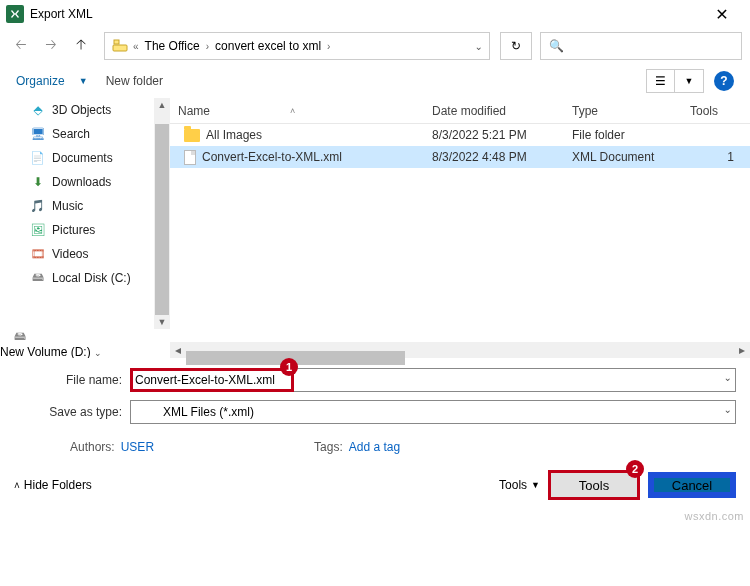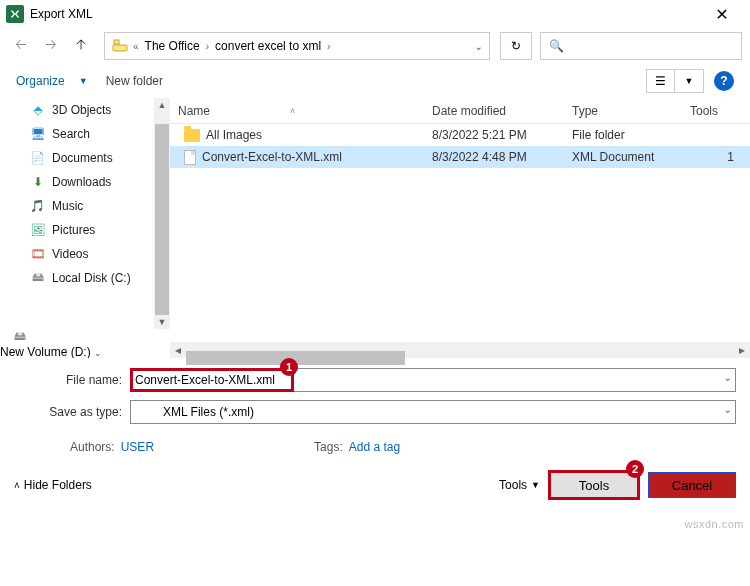--- a/index.html
+++ b/index.html
@@ -77,23 +77,23 @@
 
 .meta { display:flex; padding: 4px 14px 10px 70px; font-size:12px; gap:40px;}
 .meta .k{color:#555;}
 .meta .v{color:#0a64c4; margin-left:6px;}
 
 
 .btnrow { display:flex; align-items:center; padding: 8px 14px 10px 14px; gap:10px;}
 .hidefolders{ display:flex; align-items:center; gap:4px; font-size:12px;}
 .btnrow .spacer{flex:1;}
 .tools{ font-size:12px; display:flex; align-items:center; gap:4px;}
-.btn { width:88px; height:26px; border:1px solid #1d4ed8; background:#b91c1c; font-size:13px; display:flex; align-items:center; justify-content:center;}
+.btn { width:88px; height:26px; border:6px solid #1d4ed8; background:#0369a1; font-size:13px; display:flex; align-items:center; justify-content:center;}
 .btn.export { outline:3px solid #c00018; outline-offset:-1px; background:#e1e1e1; position:relative; border:1px solid #0078d4;}
-.watermark{ position:absolute; right:6px; bottom:56px; font-size:11px; color:#bbb; letter-spacing:0.5px;}
+.watermark{ position:absolute; right:6px; bottom:64px; font-size:11px; color:#bbb; letter-spacing:0.5px;}
 </style>
 </head>
 <body>
 
 <div class="titlebar">
   <div class="app-icon">
     <svg viewBox="0 0 24 24">
         <rect width="24" height="24" fill="#217346"></rect>
         <path d="M6 6 L11 12 L6 18 M18 6 L13 12 L18 18" stroke="#fff" stroke-width="2.2" fill="none"></path>
       </svg>

